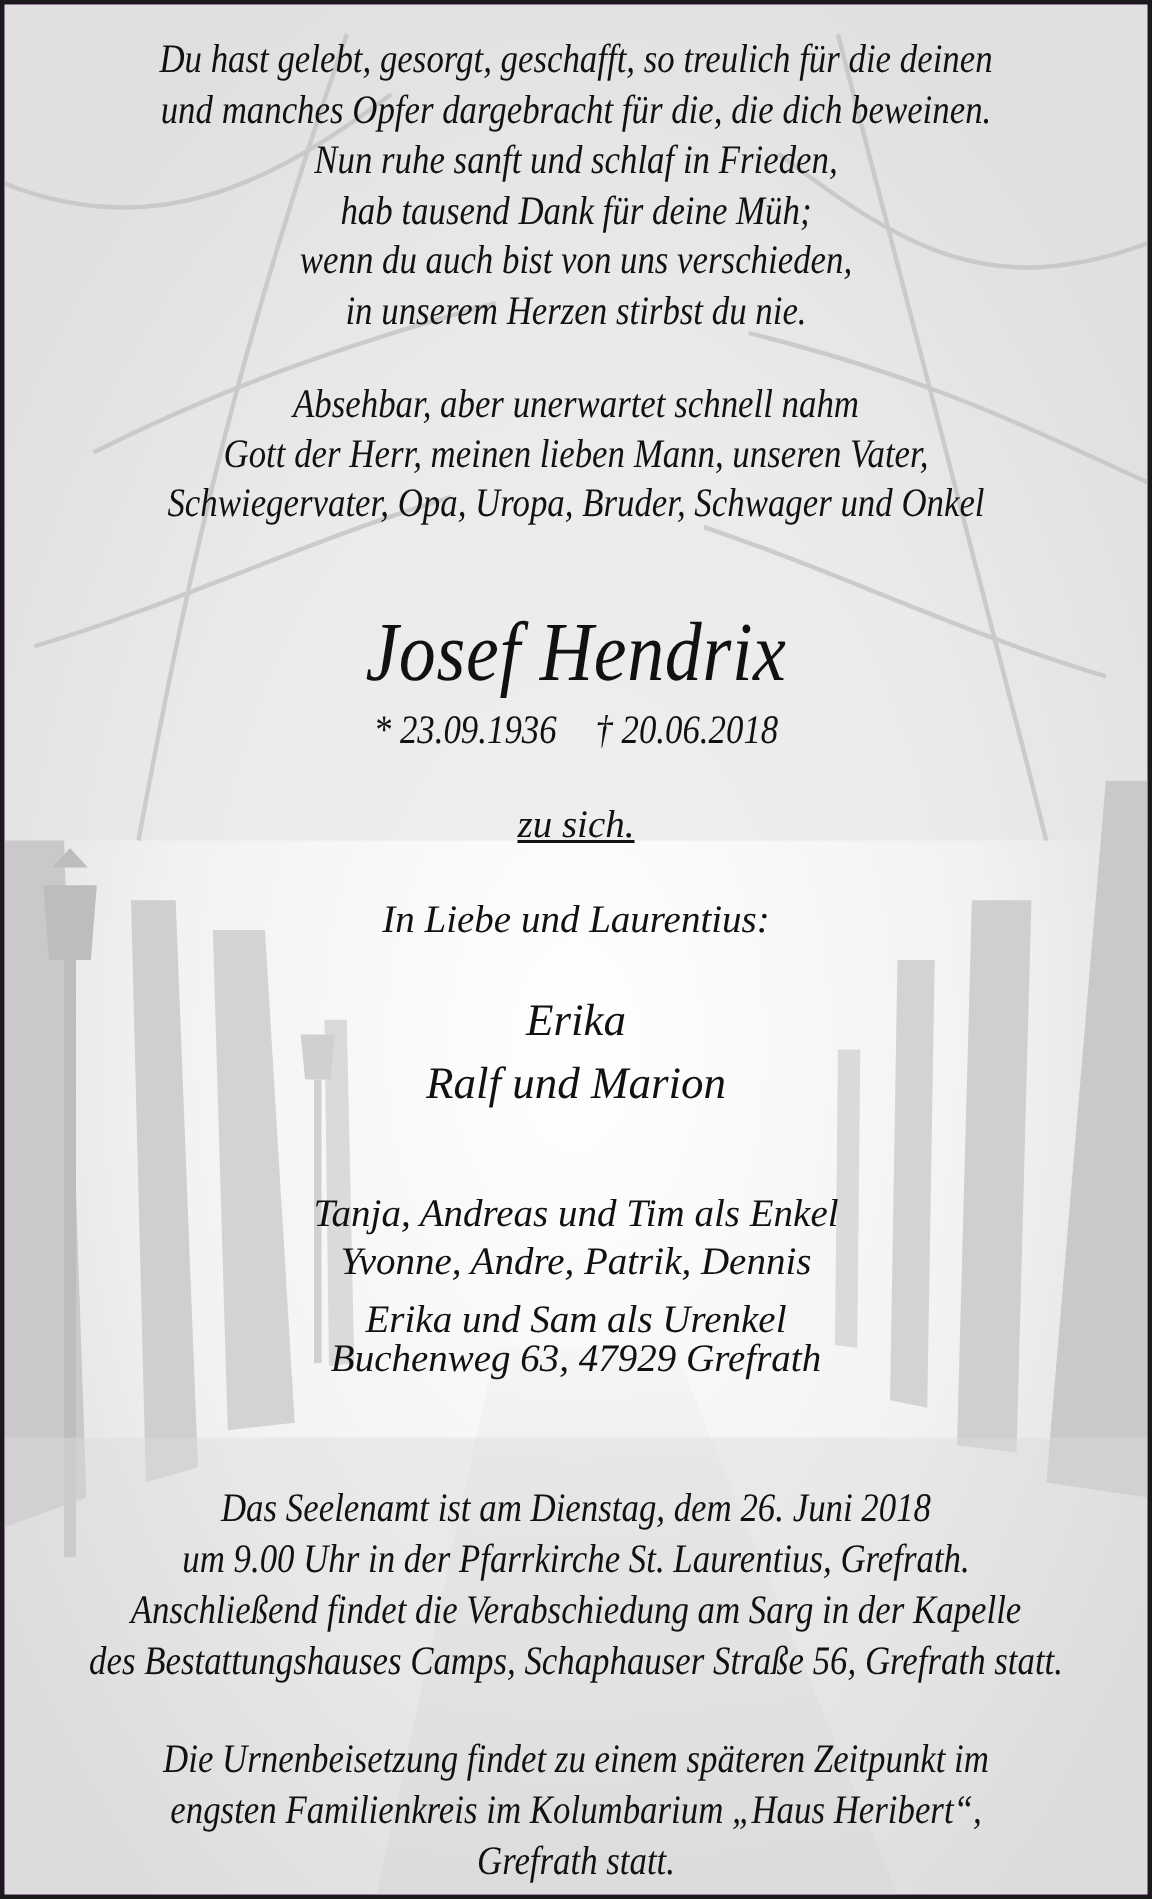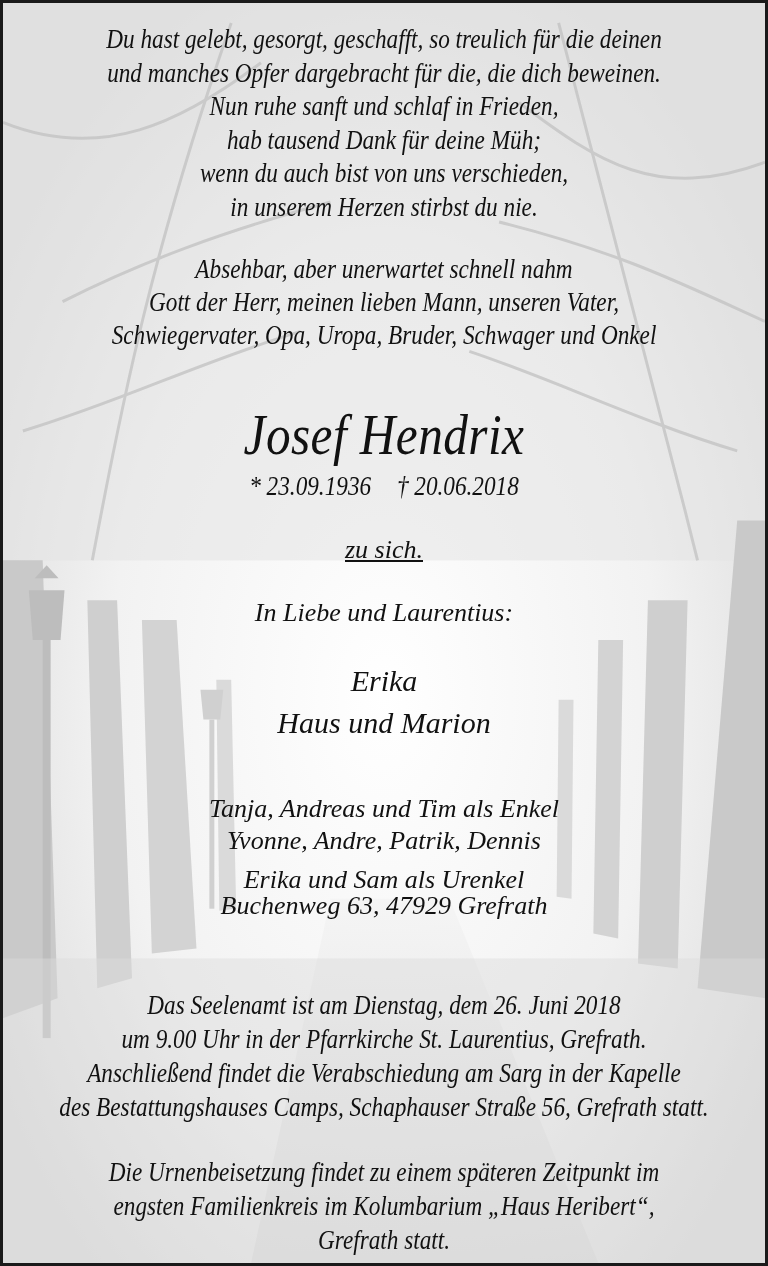--- a/index.html
+++ b/index.html
@@ -124,21 +124,21 @@
     <div class="block dates">
       <span>* 23.09.1936</span><span class="sep"></span><span>† 20.06.2018</span>
     </div>
 
     <div class="block zusich">zu sich.</div>
 
     <div class="block thanks">In Liebe und Laurentius:</div>
 
     <div class="block fam1">
       <span class="line">Erika</span>
-      <span class="line">Haus und Marion</span>
+      <span class="line">Ralf und Marion</span>
     </div>
 
     <div class="block fam2">
       <span class="line">Tanja, Andreas und Tim als Enkel</span>
       <span class="line">Yvonne, Andre, Patrik, Dennis</span>
     </div>
 
     <div class="block fam3">
       <span class="line">Erika und Sam als Urenkel</span>
     </div>

